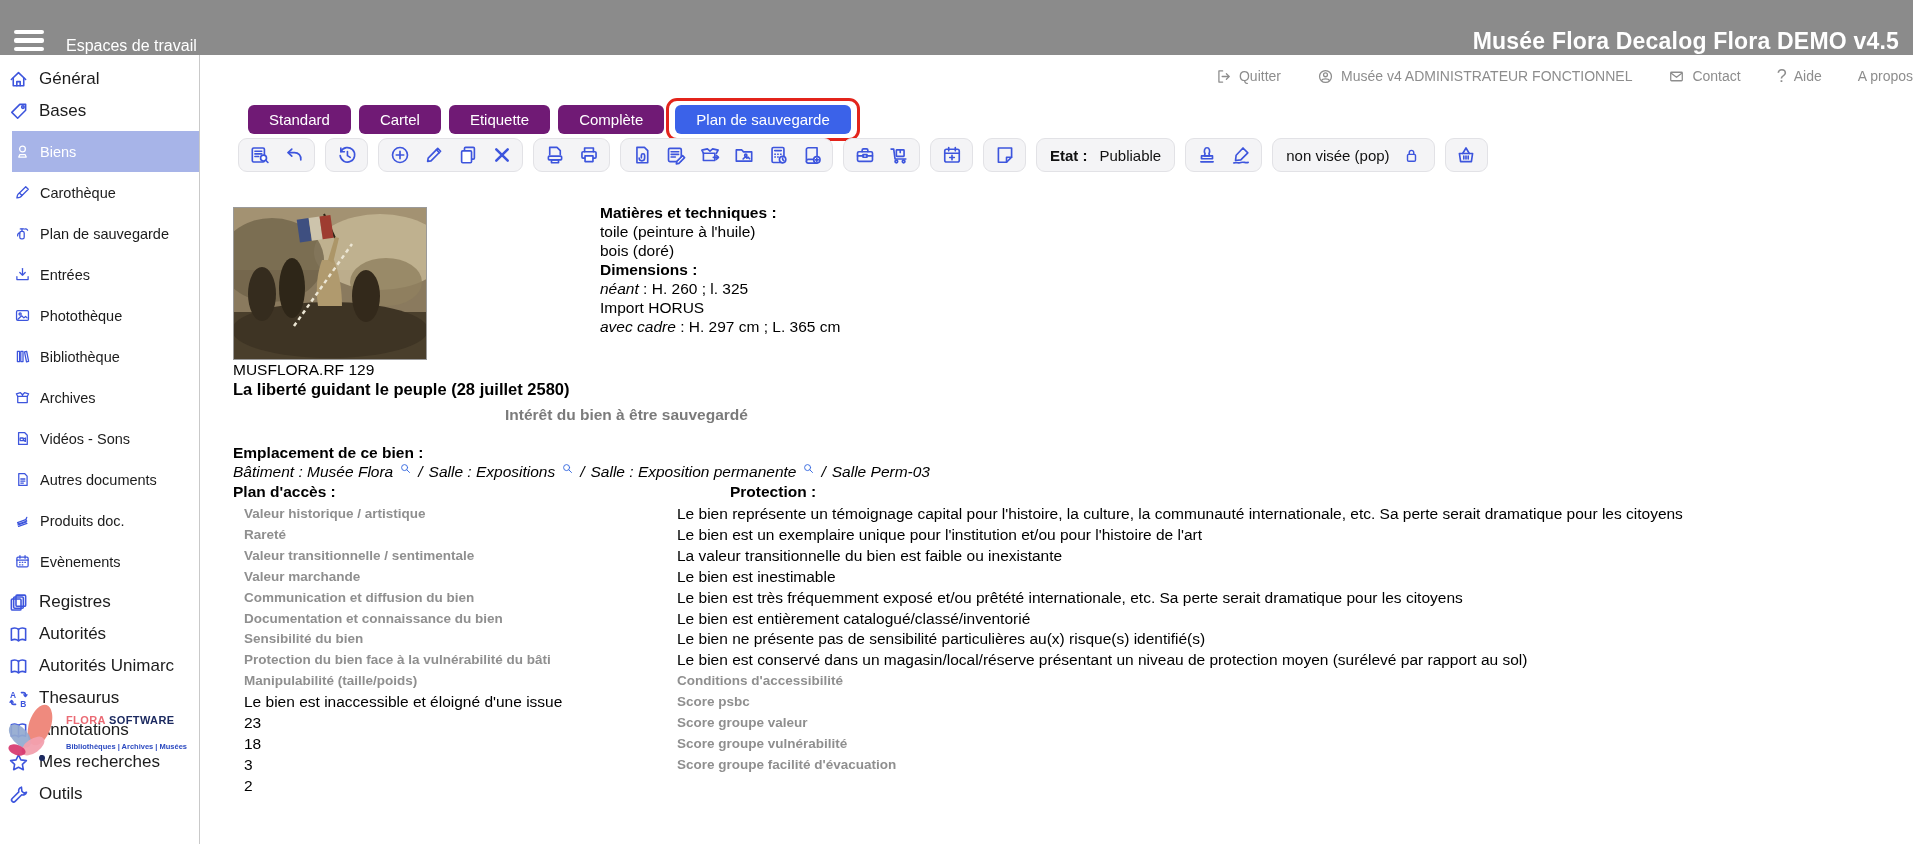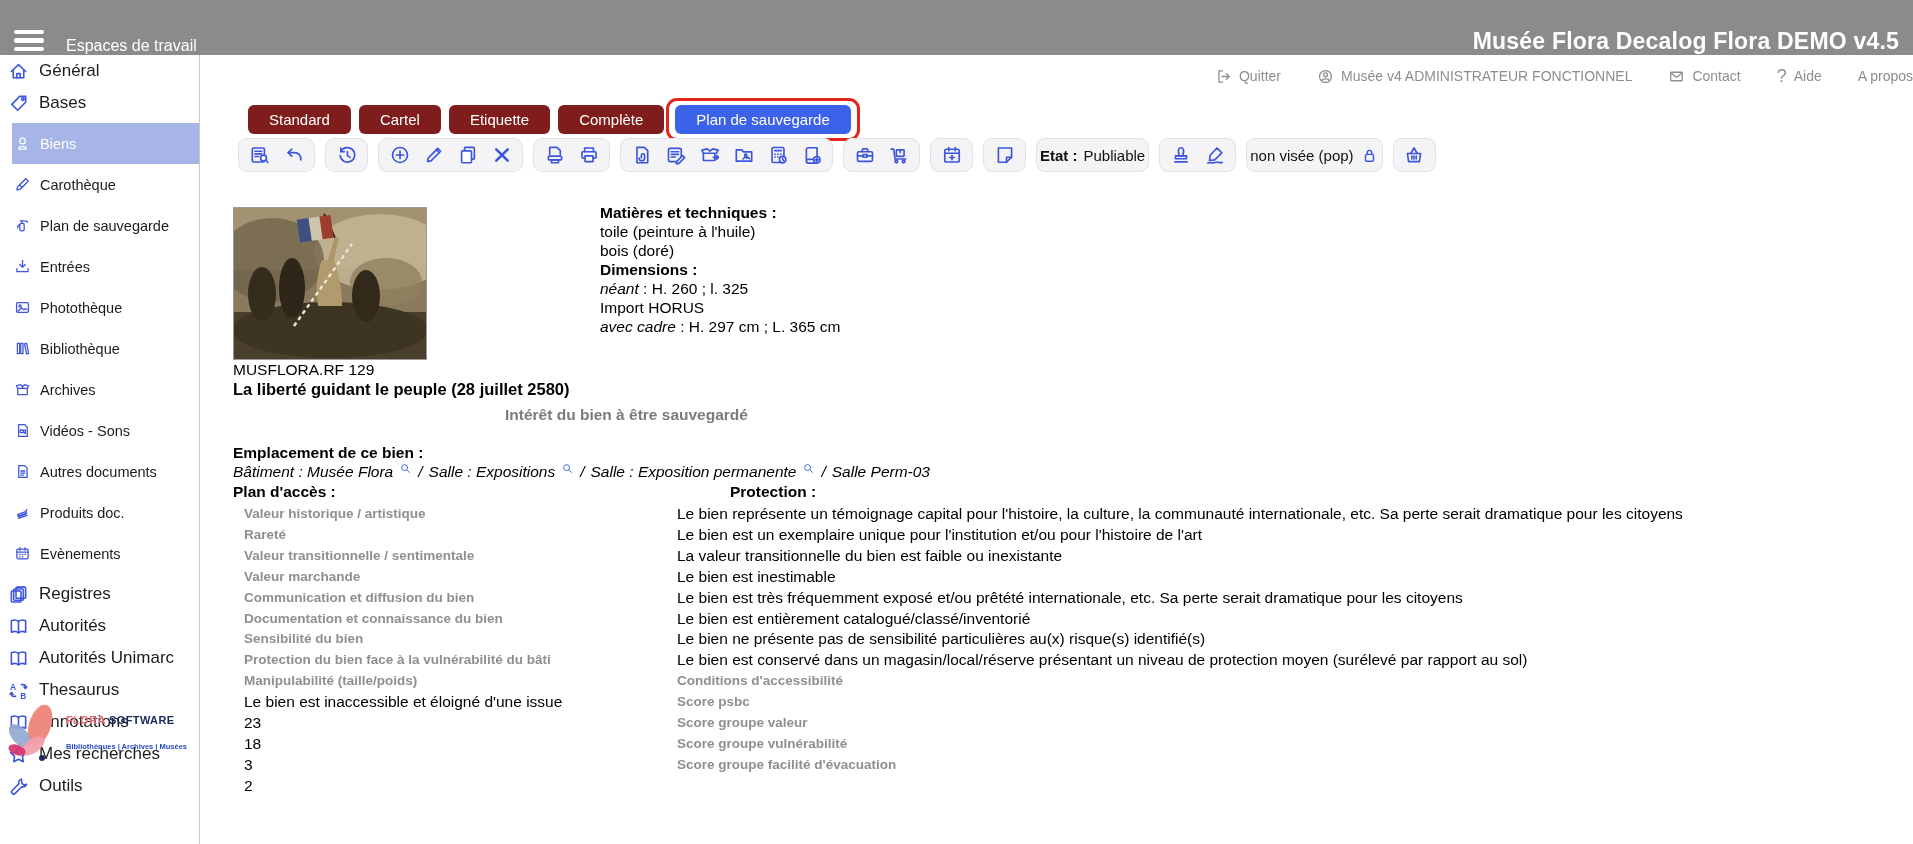--- a/index.html
+++ b/index.html
@@ -18,53 +18,53 @@
   .userbar{position:absolute;top:55px;left:200px;right:0;height:42px;display:flex;
            justify-content:flex-end;align-items:center;gap:36px;
            color:#8d8d8d;font-size:14px;box-sizing:border-box}
   .ulink{display:flex;align-items:center;gap:7px;cursor:pointer;white-space:nowrap}
   .ulink .ic{width:17px;height:17px;color:#8d8d8d}
   .qmark{font-size:18px;color:#8d8d8d}
 
   
   .sidebar{position:absolute;top:55px;left:0;width:200px;bottom:0;border-right:1px solid #c9c9c9;
            background:#fff;box-sizing:border-box;z-index:4}
-  #side-nav{}
+  #side-nav{padding-top:8px}
   .s-item{display:flex;align-items:center;height:32px;padding-left:8px;gap:10px;
           font-size:17px;color:#1c1c1c;cursor:pointer;white-space:nowrap}
   .s-item .ic{width:21px;height:21px;color:#3d55dd;flex:0 0 auto}
   .s-item.sub{height:41px;margin-left:12px;padding-left:2px;font-size:14.5px;gap:9px}
   .s-item.sub .ic{width:17px;height:17px}
   .s-item.gap-top{margin-top:4px}
   .s-item.active{background:#a7b4e8;color:#fff}
   .s-item.active .ic{color:#fff}
 
   .logo{position:absolute;left:4px;top:648px;display:flex;align-items:center;gap:6px}
   .logo-text{display:flex;flex-direction:column}
   .logo-line{font-size:11px;font-weight:bold;letter-spacing:.4px;white-space:nowrap}
   .logo-line .flora{color:#ea6a74}
   .logo-line .soft{color:#1c2a60}
   .logo-sub{font-size:7.5px;color:#2b49c0;font-weight:bold;margin-top:16px;white-space:nowrap}
 
   
   main{position:absolute;left:200px;top:55px;right:0;bottom:0}
 
   .tabs{position:absolute;left:48px;top:50px;display:flex;align-items:center;gap:8px}
-  .tab{background:#7f1d1d;color:#fff;font-size:15px;border:none;border-radius:6px;height:29px;
+  .tab{background:#701a75;color:#fff;font-size:15px;border:none;border-radius:6px;height:29px;
        padding:0 21px;cursor:pointer;font-family:inherit;white-space:nowrap}
   .tab.active{background:#3b62e9}
   .annot{border:3px solid #e3241b;border-radius:11px;padding:4px 6px;margin:-7px -6px;display:inline-flex}
 
   .toolbar{position:absolute;left:38px;top:83px;display:flex;gap:10px;align-items:center}
   .pill{display:flex;align-items:center;background:#f4f4f6;border:1px solid #e2e2e6;
         border-radius:9px;height:34px;padding:0 5px;gap:3px;box-sizing:border-box}
   .tbtn{width:31px;height:28px;display:flex;align-items:center;justify-content:center;
         border-radius:6px;cursor:pointer;color:#3d55dd}
   .tbtn .ic{width:22px;height:22px}
-  .pill.textpill{padding:0 3px;gap:6px;font-size:15px;color:#111;white-space:nowrap}
+  .pill.textpill{padding:0 13px;gap:12px;font-size:15px;color:#111;white-space:nowrap}
   .pill.textpill b{font-weight:bold}
   .pill.textpill .ic{width:19px;height:19px;color:#3d55dd}
 
   
   .thumb{position:absolute;left:33px;top:152px;width:192px;height:151px;border:1px solid #9a9a9a;
          margin:0;box-sizing:content-box}
   .materials{position:absolute;left:400px;top:148px;font-size:15.5px;line-height:19px}
   .materials .hdr{font-weight:bold}
   .inv{position:absolute;left:33px;top:306px;font-size:15.5px}
   .rtitle{position:absolute;left:33px;top:325px;font-size:16.5px;font-weight:bold}

